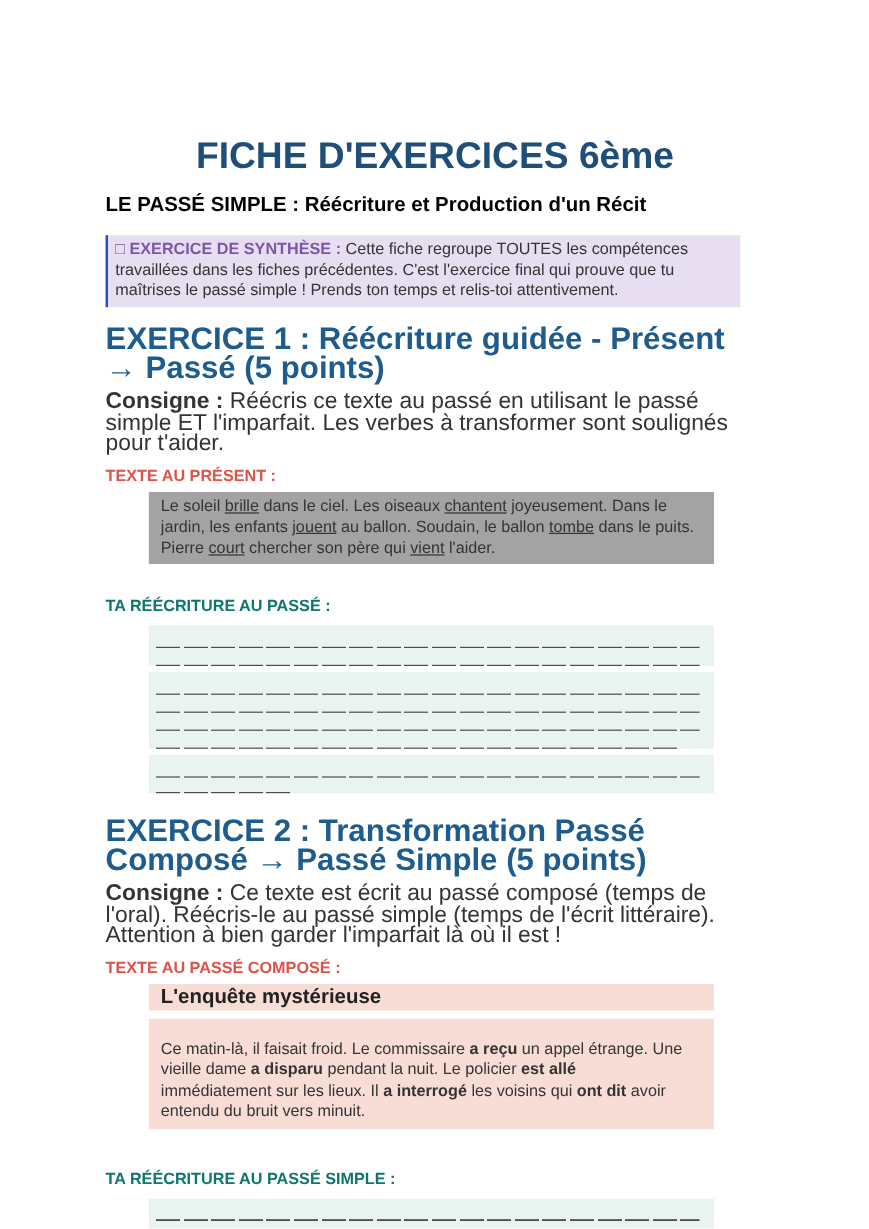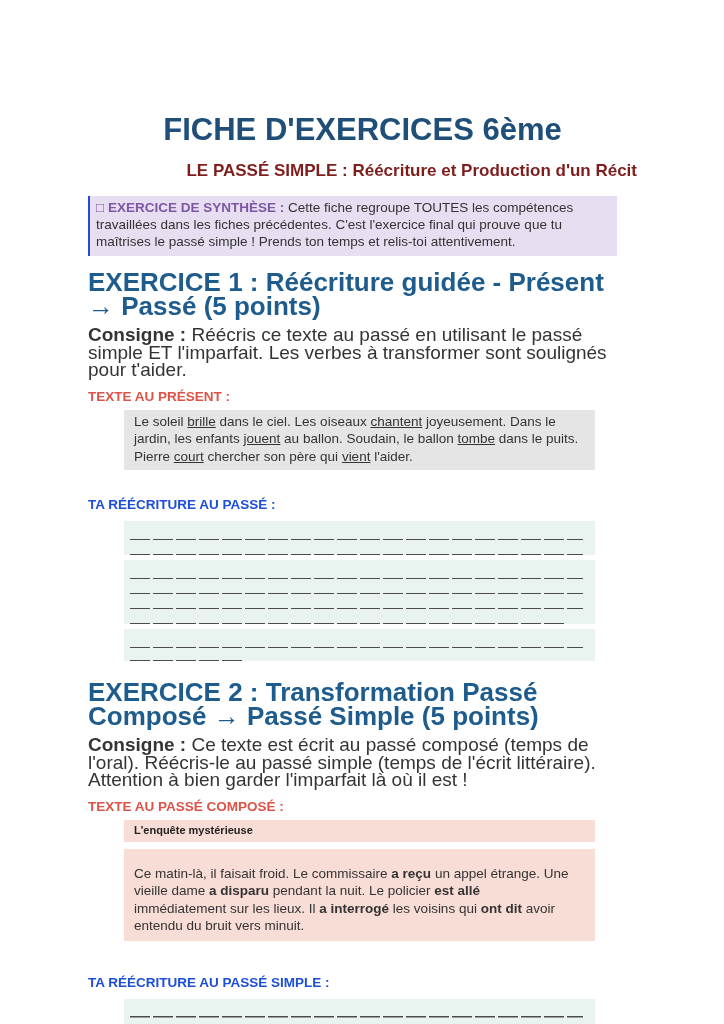--- a/index.html
+++ b/index.html
@@ -14,49 +14,49 @@
     color:#343434;
     overflow:hidden;
   }
   .top-rule{height:1px;background:#c9c9c9;margin:0;border:none;width:100%;}
   h1.title{
     font-size:31px;line-height:36px;font-weight:bold;
     color:#1f4e79;text-align:center;margin:12px 0 0;
   }
   .subtitle{
     font-size:17px;line-height:20px;font-weight:bold;
-    color:#7f1d1d;text-align:right;margin:13px 0 0;
+    color:#000000;text-align:left;margin:13px 0 0;
   }
   .callout{
     margin:15px 20px 0 0;
     background:#e8def1;
     border-left:2px solid #1d4ed8;
     padding:3px 8px 6px 6px;
     font-size:13.5px;line-height:17px;color:#333;
   }
   .ex-heading{
     font-size:26px;line-height:24px;font-weight:bold;
     color:#1e5c8d;margin:14px 0 0;
   }
   .body-p{font-size:19px;line-height:17.5px;margin:8px 0 0;color:#343434;}
   .label{font-weight:bold;font-size:13.5px;line-height:16px;margin:10px 0 0;}
   .red{color:#dc5448;}
-  .green{color:#1d4ed8;margin-top:27px;}
+  .green{color:#0f766e;margin-top:27px;}
   .indent{margin-left:36px;margin-right:42px;}
   .pink-box{
-    background:#e5e5e5;
+    background:#a3a3a3;
     padding:3px 10px 5px 10px;
     margin-top:5px;
     font-size:13.5px;line-height:17.5px;
   }
   .pink-strip-title{
     background:#f8dcd6;
     padding:2px 10px 3px 10px;
     margin-top:5px;
-    font-size:11px;line-height:17px;font-weight:bold;color:#222;
+    font-size:17px;line-height:17px;font-weight:bold;color:#222;
   }
   .pink-para{
     background:#f8dcd6;
     padding:16px 26px 6px 10px;
     margin-top:7px;
     font-size:13.5px;line-height:17.5px;
   }
   .pink-empty{
     background:#f8dcd6;
     height:13px;

